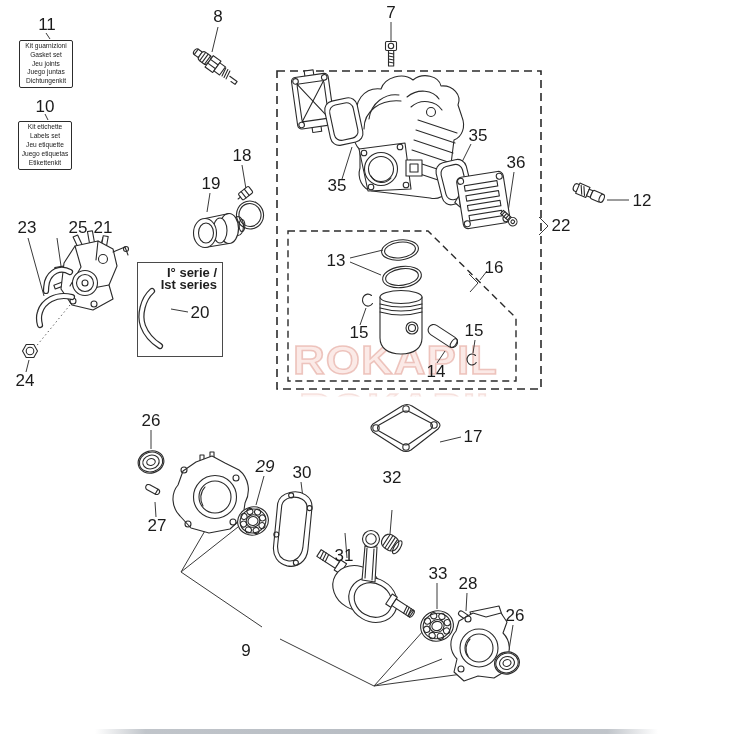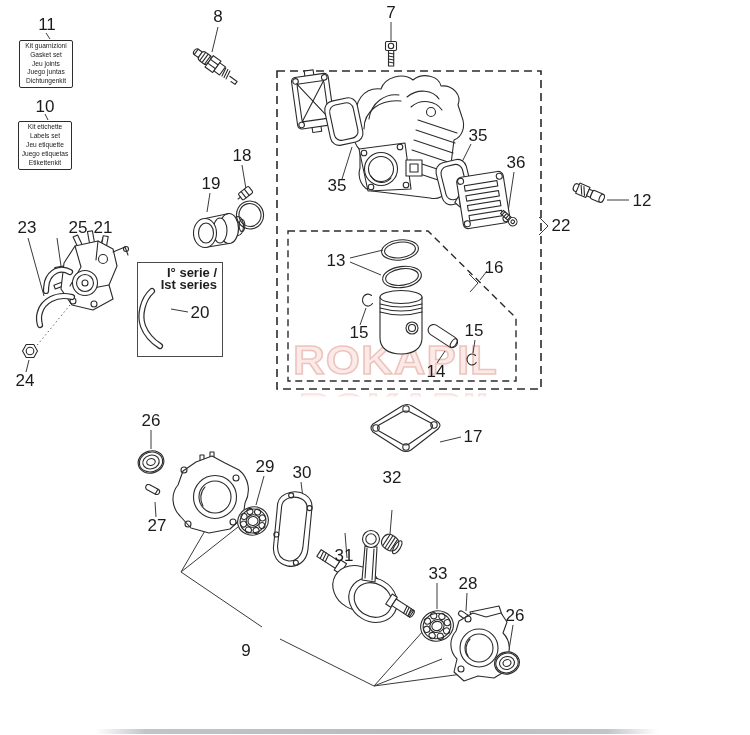--- a/index.html
+++ b/index.html
@@ -475,21 +475,21 @@
   <span class="co" style="left:25px;top:381px;">24</span>
   <span class="co" style="left:200px;top:313px;">20</span>
   <span class="co" style="left:336px;top:261px;">13</span>
   <span class="co" style="left:494px;top:268px;">16</span>
   <span class="co" style="left:359px;top:333px;">15</span>
   <span class="co" style="left:474px;top:331px;">15</span>
   <span class="co" style="left:436px;top:372px;">14</span>
   <span class="co" style="left:473px;top:437px;">17</span>
   <span class="co" style="left:151px;top:421px;">26</span>
   <span class="co" style="left:157px;top:526px;">27</span>
-  <span class="co" style="left:265px;top:467px;">29</span>
+  <span class="co" style="left:265px;top:467px;font-style:italic;">29</span>
   <span class="co" style="left:302px;top:473px;">30</span>
   <span class="co" style="left:344px;top:524px;margin-top:32px;">31</span>
   <span class="co" style="left:392px;top:478px;text-align:center;">32</span>
   <span class="co" style="left:438px;top:574px;">33</span>
   <span class="co" style="left:468px;top:584px;">28</span>
   <span class="co" style="left:515px;top:616px;">26</span>
   <span class="co" style="left:246px;top:651px;">9</span>
 
   <div class="botbar"></div>
 </div>

